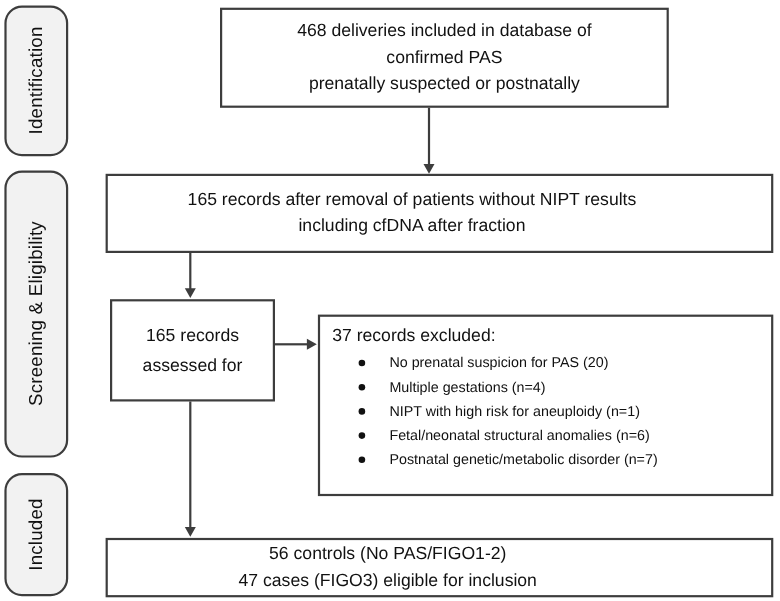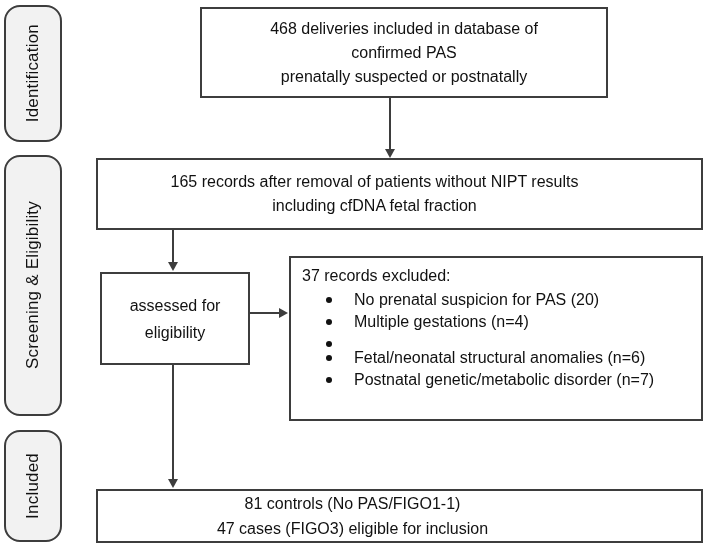--- a/index.html
+++ b/index.html
@@ -53,34 +53,34 @@
     font-size: 16px;
     line-height: 24px;
     color: #111111;
   }
   #box-database  { left: 200px; top: 7px;   width: 408px; height: 91px; }
   #box-nipt      { left: 96px;  top: 158px; width: 607px; height: 72px; padding-right: 94px; padding-left: 44px; }
   #box-assessed  { left: 100px; top: 272px; width: 150px; height: 93px; line-height: 27px; }
   #box-included  { left: 96px;  top: 489px; width: 607px; height: 54px; padding-right: 94px; line-height: 25px; }
 
   #box-excluded {
-    left: 289px; top: 256px; width: 414px; height: 165px;
+    left: 289px; top: 286px; width: 414px; height: 165px;
     align-items: flex-start;
     justify-content: flex-start;
     text-align: left;
     padding: 5px 8px 4px 11px;
   }
   .excluded-title {
     font-size: 16px;
     line-height: 26px;
   }
   .excluded-item {
     display: flex;
     align-items: flex-start;
-    font-size: 16px;
+    font-size: 13px;
     line-height: 22px;
   }
   .bullet-dot {
     flex: 0 0 auto;
     width: 6px;
     height: 6px;
     border-radius: 50%;
     background: #111111;
     margin: 8px 22px 0 24px;
   }
@@ -131,53 +131,54 @@
   </div>
 
   <div class="fbox" id="box-database">
     <div>468 deliveries included in database of</div>
     <div>confirmed PAS</div>
     <div>prenatally suspected or postnatally</div>
   </div>
 
   <div class="fbox" id="box-nipt">
     <div>165 records after removal of patients without NIPT results</div>
-    <div>including cfDNA fetal fraction</div>
+    <div>including cfDNA after fraction</div>
   </div>
 
   <div class="fbox" id="box-assessed">
+    <div>165 records</div>
     <div>assessed for</div>
-    <div>eligibility</div>
   </div>
 
   <div class="fbox" id="box-excluded">
     <div class="excluded-title">37 records excluded:</div>
     <div class="excluded-item">
       <span class="bullet-dot"></span>
       <span>No prenatal suspicion for PAS (20)</span>
     </div>
     <div class="excluded-item">
       <span class="bullet-dot"></span>
       <span>Multiple gestations (n=4)</span>
     </div>
     <div class="excluded-item">
       <span class="bullet-dot"></span>
+      <span>NIPT with high risk for aneuploidy (n=1)</span>
     </div>
     <div class="excluded-item">
       <span class="bullet-dot"></span>
       <span>Fetal/neonatal structural anomalies (n=6)</span>
     </div>
     <div class="excluded-item">
       <span class="bullet-dot"></span>
       <span>Postnatal genetic/metabolic disorder (n=7)</span>
     </div>
   </div>
 
   <div class="fbox" id="box-included">
-    <div>81 controls (No PAS/FIGO1-1)</div>
+    <div>56 controls (No PAS/FIGO1-2)</div>
     <div>47 cases (FIGO3) eligible for inclusion</div>
   </div>
 
   <div class="vline" id="arrow1-line"></div>
   <div class="ah-down" id="arrow1-head"></div>
 
   <div class="vline" id="arrow2-line"></div>
   <div class="ah-down" id="arrow2-head"></div>
 
   <div class="hline" id="arrow3-line"></div>

